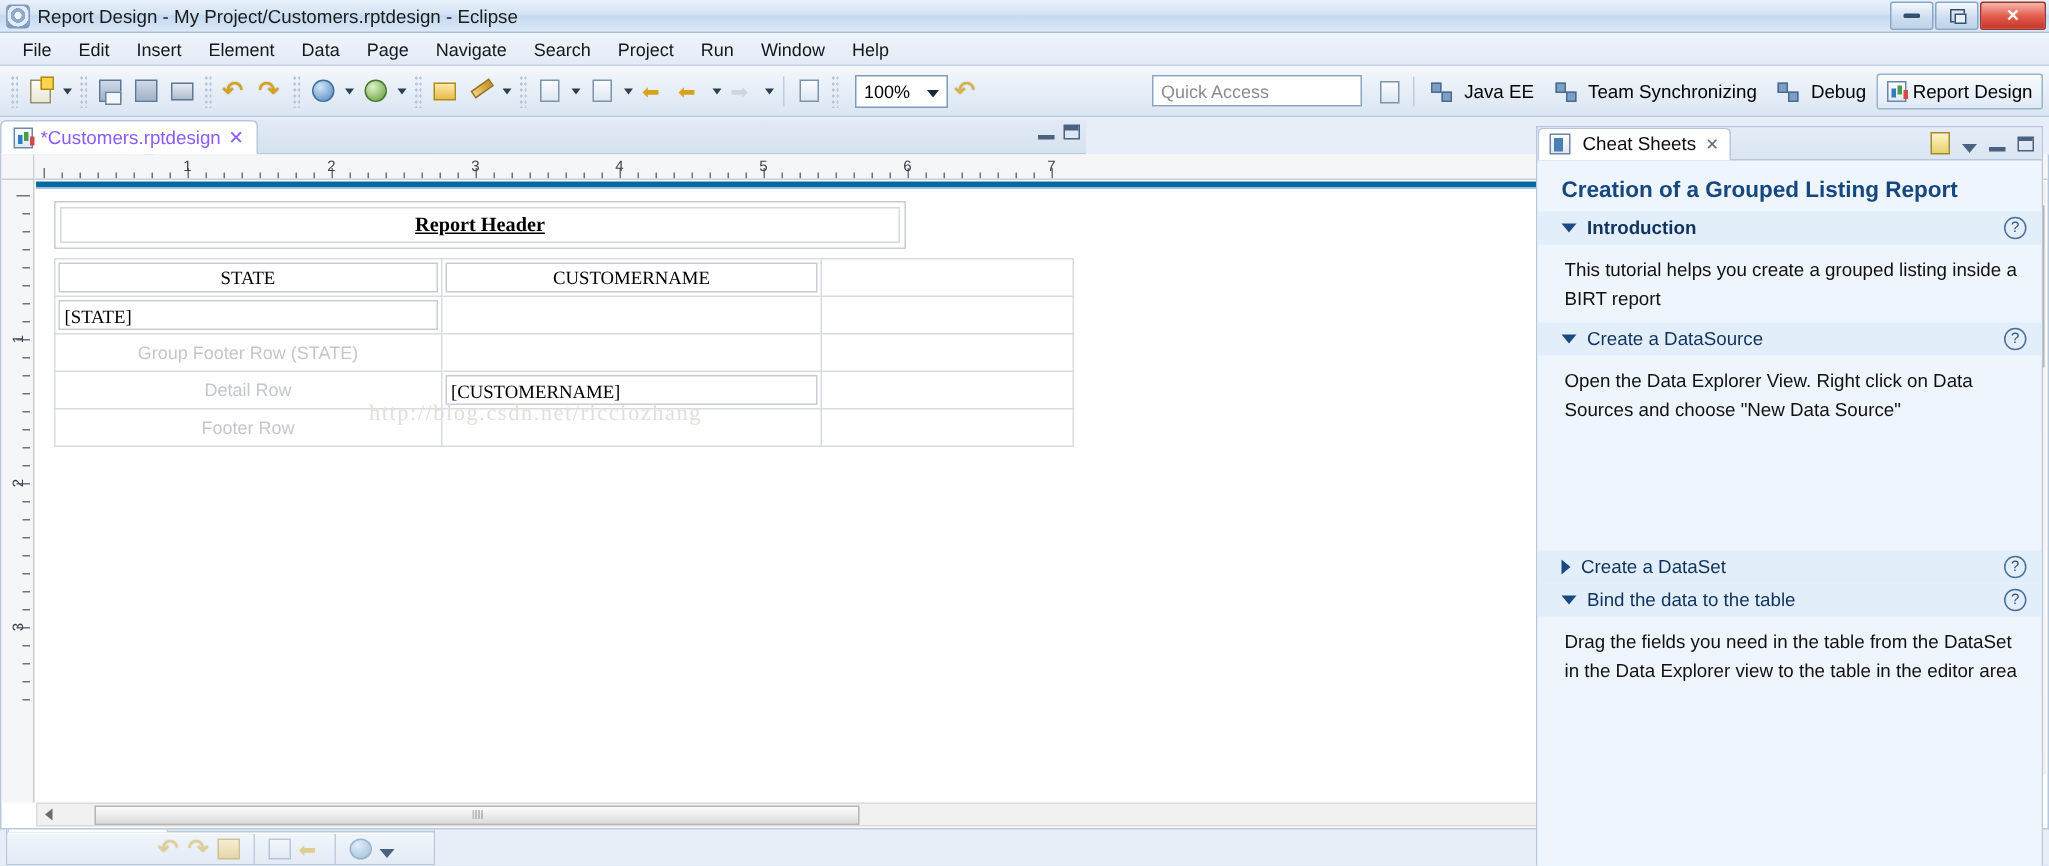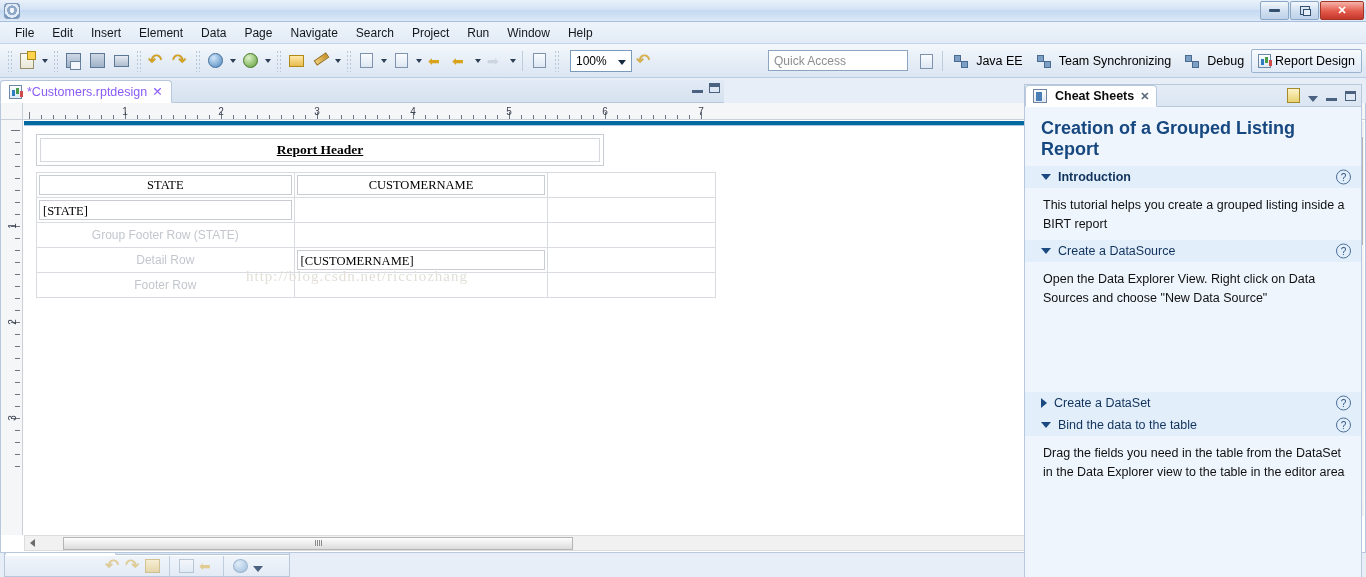--- a/index.html
+++ b/index.html
@@ -132,21 +132,20 @@
   .view-tab {
     display:flex; align-items:center; gap:4px;
     height: 22px; padding: 0 7px; font-size: 12.5px; color: #7b8794;
     border-right: 1px solid transparent;
   }
   .view-tab.active {
     color: #0c0c0c; background: #fff;
     border: 1px solid #b7c8dc; border-bottom: 1px solid #fff;
     border-radius: 4px 4px 0 0;
     margin-bottom: -1px;
-    font-weight: bold;
   }
   .view-tab .x { font-size: 11px; color:#5a6a7c; margin-left: 2px; }
   .view-tools { position: absolute; right: 4px; top: 3px; display:flex; gap: 6px; align-items:center; }
   .vt-min { width: 11px; height: 3px; background: #4a6180; margin-top: 7px;}
   .vt-max { width: 11px; height: 10px; border: 1.5px solid #4a6180; position: relative;}
   .vt-max:after{content:"";position:absolute;left:0;top:0;right:0;height:2.5px;background:#4a6180;}
   .vt-caret { width:0;height:0;border-left:5px solid transparent;border-right:5px solid transparent;border-top:6px solid #4a6180;margin-top:6px;}
 
   
   #data-explorer { left: 4px; top: 4px; width: 286px; height: 444px;
@@ -255,21 +254,21 @@
      display:flex; align-items:flex-end; background:linear-gradient(to bottom,#eef3fa,#e3ebf5); }
   .ebt {
     height:22px; padding:0 7px; font-size:12.5px; display:flex; align-items:center; color:#0b0b0b;
     border:1px solid #b7c8dc; border-bottom:none; background:linear-gradient(to bottom,#f7fafd,#e6eef8); margin-right:-1px;
   }
   .ebt.active { background:#fff; border-bottom:1px solid #fff; height:24px; border-radius:4px 4px 0 0; }
 
   
   #cheatsheets { left:1024px; top:4px; width:338px; height:573px; border:1px solid #b7c8dc; background:#eef5fd;}
   .cs-body { position:absolute; left:0; top:23px; right:0; bottom:0; background:#eef5fd; overflow:hidden;}
-  .cs-title { font-size:18px; font-weight:bold; color:#16477f; padding:10px 16px 6px 16px; font-family:"Liberation Sans", sans-serif;}
+  .cs-title { font-size:15px; font-weight:bold; color:#16477f; padding:10px 16px 6px 16px; font-family:"Liberation Sans", sans-serif;}
   .cs-section { background:#e3eefb; padding:4px 10px 4px 16px; display:flex; align-items:center; position:relative;}
   .cs-section .tw-open { width:0;height:0;border-left:5px solid transparent;border-right:5px solid transparent;border-top:6px solid #1b4a80; margin-right:7px;}
   .cs-section .tw-closed { width:0;height:0;border-top:5px solid transparent;border-bottom:5px solid transparent;border-left:6px solid #1b4a80; margin-right:7px;}
   .cs-section-title { font-size:12.5px; color:#10335c; }
   .cs-section-title.bold { font-weight:bold; }
   .cs-help { position:absolute; right:10px; top:50%; transform:translateY(-50%);
      width:15px;height:15px;border:1.3px solid #4b6f99;border-radius:50%; color:#2d5480; font-size:10px;
      display:flex;align-items:center;justify-content:center; }
   .cs-para { padding:8px 16px 6px 18px; font-size:12.5px; color:#111; line-height:19px;}
   .cs-link { display:flex; align-items:center; gap:6px; padding:2px 0 8px 40px; }
@@ -282,20 +281,21 @@
   .ic-cstab { width:14px;height:14px;margin-right:4px;background:linear-gradient(to bottom,#fdfdfd,#dfe7f1);border:1px solid #6e84a0; position:relative;}
   .ic-cstab:after{content:"";position:absolute;left:2px;top:2px;width:6px;height:9px;background:#4a7fb5;}
 </style>
 </head>
 <body>
 
 <div class="app">
 
   <div class="titlebar">
     <div class="title-icon"></div>
+    <div class="title-text">Report Design - My Project/Customers.rptdesign - Eclipse</div>
     <div class="win-buttons">
       <div class="win-btn">
           <span class="minbox"></span>
         </div>
       <div class="win-btn">
           <span class="restbox"></span>
         </div>
       <div class="win-btn close">✕</div>
     </div>
   </div>

